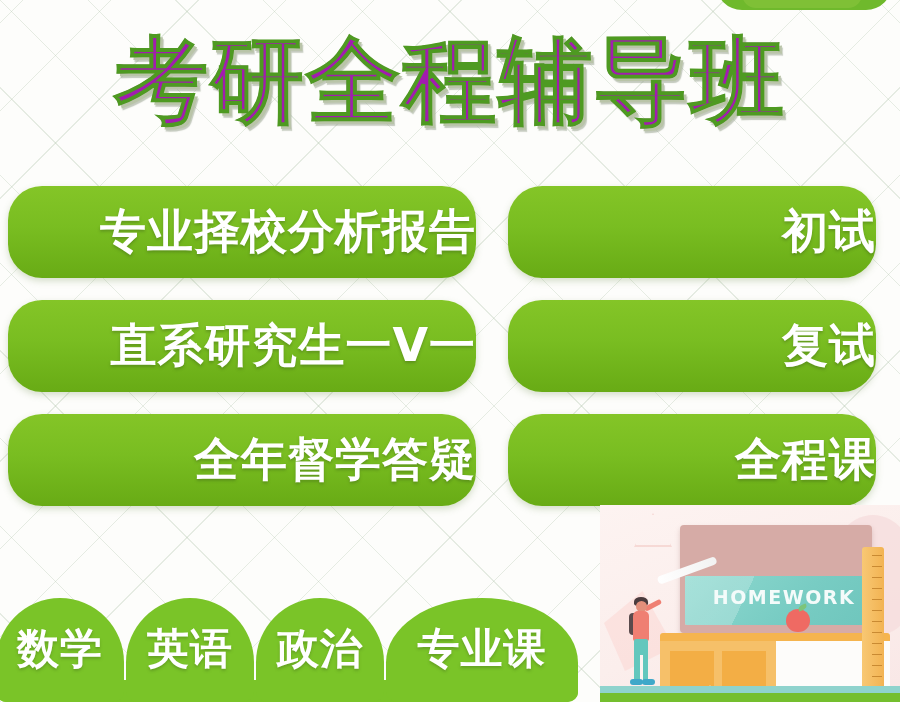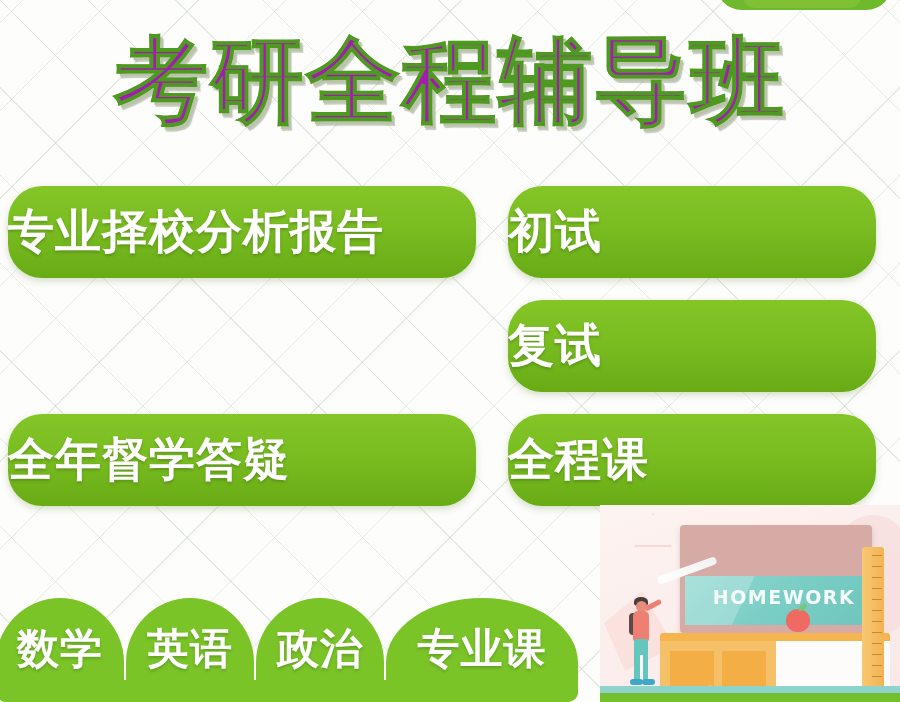--- a/index.html
+++ b/index.html
@@ -42,21 +42,21 @@
     text-shadow:
       3px 3px 0 #b9c4a8,
       4px 5px 1px rgba(150,160,140,.55);
     white-space:nowrap;
     -webkit-text-stroke:1px #4e9a21;
   }
 
   
   .pill{
     position:absolute;
-    display:flex;align-items:center;justify-content:flex-start;
+    display:flex;align-items:center;justify-content:flex-end;
     background:linear-gradient(180deg,#84c527 0%,#79bd21 45%,#68ab15 100%);
     border-radius:34px;
     box-shadow:0 3px 7px rgba(120,150,90,.30);
     color:#ffffff;
     font-weight:bold;
     white-space:nowrap;
   }
   .pill span{
     text-shadow:0 2px 3px rgba(60,95,25,.40);
     letter-spacing:1px;
@@ -216,20 +216,23 @@
   <div class="top-blob"></div>
   <div class="top-blob2"></div>
 
   <div class="title-wrap">
     <div class="title">考研全程辅导班</div>
   </div>
 
   <div class="pill pill-left row1">
     <span>专业择校分析报告</span>
   </div>
+  <div class="pill pill-left row2">
+    <span>直系研究生一V一</span>
+  </div>
   <div class="pill pill-left row3">
     <span>全年督学答疑</span>
   </div>
 
   <div class="pill pill-right row1">
     <span>初试</span>
   </div>
   <div class="pill pill-right row3">
     <span>全程课</span>
   </div>

